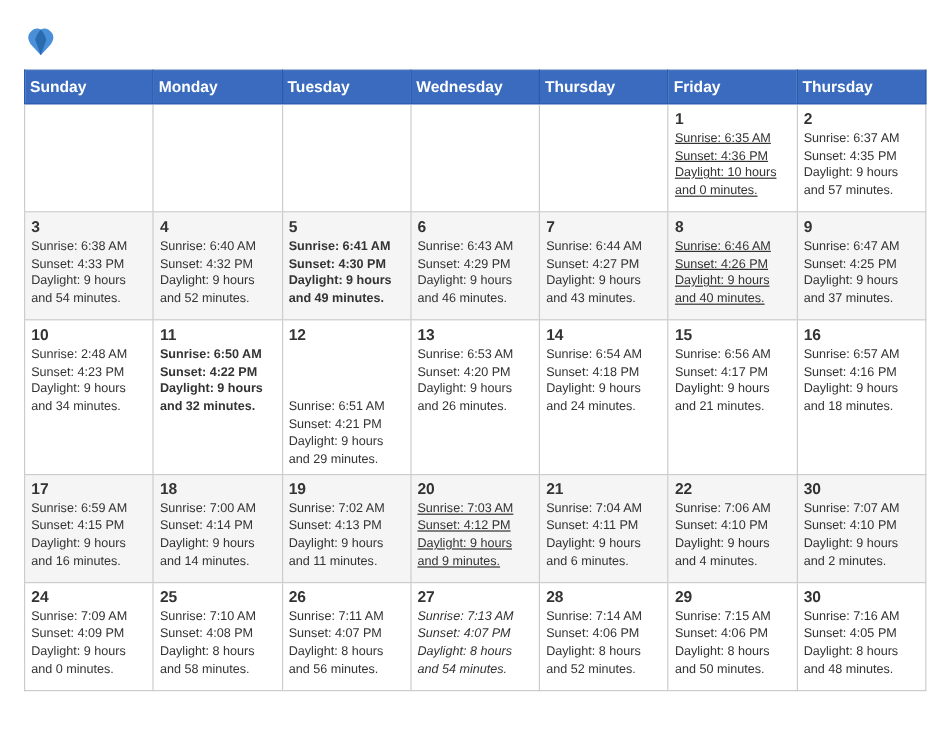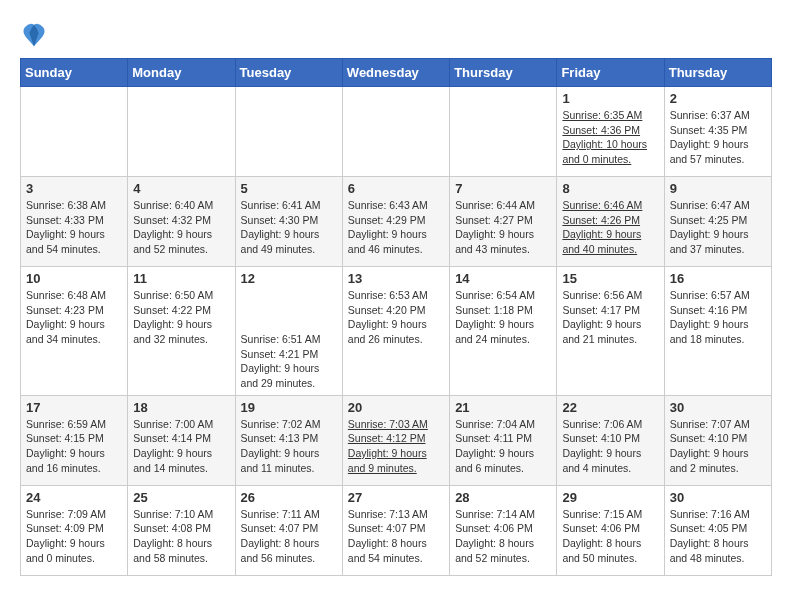--- a/index.html
+++ b/index.html
@@ -151,21 +151,21 @@
         </td>
         <td>
           <span class="day-number">4</span>
           <div class="day-info" style="white-space: pre-line;">Sunrise: 6:40 AM
 Sunset: 4:32 PM
 Daylight: 9 hours
 and 52 minutes.</div>
         </td>
         <td>
           <span class="day-number">5</span>
-          <div class="day-info" style="white-space: pre-line;">Sunrise: 6:41 AM
+          <div class="day-info" style="white-space: pre-line; font-weight: bold;">Sunrise: 6:41 AM
 Sunset: 4:30 PM
 Daylight: 9 hours
 and 49 minutes.</div>
         </td>
         <td>
           <span class="day-number">6</span>
           <div class="day-info" style="white-space: pre-line;">Sunrise: 6:43 AM
 Sunset: 4:29 PM
 Daylight: 9 hours
 and 46 minutes.</div>
@@ -188,28 +188,28 @@
           <span class="day-number">9</span>
           <div class="day-info" style="white-space: pre-line;">Sunrise: 6:47 AM
 Sunset: 4:25 PM
 Daylight: 9 hours
 and 37 minutes.</div>
         </td>
       </tr>
       <tr>
         <td>
           <span class="day-number">10</span>
-          <div class="day-info" style="white-space: pre-line;">Sunrise: 6:48 AM
+          <div class="day-info" style="white-space: pre-line;">Sunrise: 2:48 AM
 Sunset: 4:23 PM
 Daylight: 9 hours
 and 34 minutes.</div>
         </td>
         <td>
           <span class="day-number">11</span>
-          <div class="day-info" style="white-space: pre-line;">Sunrise: 6:50 AM
+          <div class="day-info" style="white-space: pre-line; font-weight: bold;">Sunrise: 6:50 AM
 Sunset: 4:22 PM
 Daylight: 9 hours
 and 32 minutes.</div>
         </td>
         <td>
           <span class="day-number">12</span>
           <div class="day-info" style="white-space: pre-line; margin-top: 46px;">Sunrise: 6:51 AM
 Sunset: 4:21 PM
 Daylight: 9 hours
 and 29 minutes.</div>
@@ -217,21 +217,21 @@
         <td>
           <span class="day-number">13</span>
           <div class="day-info" style="white-space: pre-line;">Sunrise: 6:53 AM
 Sunset: 4:20 PM
 Daylight: 9 hours
 and 26 minutes.</div>
         </td>
         <td>
           <span class="day-number">14</span>
           <div class="day-info" style="white-space: pre-line;">Sunrise: 6:54 AM
-Sunset: 1:18 PM
+Sunset: 4:18 PM
 Daylight: 9 hours
 and 24 minutes.</div>
         </td>
         <td>
           <span class="day-number">15</span>
           <div class="day-info" style="white-space: pre-line;">Sunrise: 6:56 AM
 Sunset: 4:17 PM
 Daylight: 9 hours
 and 21 minutes.</div>
         </td>
@@ -311,21 +311,21 @@
         </td>
         <td>
           <span class="day-number">26</span>
           <div class="day-info" style="white-space: pre-line;">Sunrise: 7:11 AM
 Sunset: 4:07 PM
 Daylight: 8 hours
 and 56 minutes.</div>
         </td>
         <td>
           <span class="day-number">27</span>
-          <div class="day-info" style="white-space: pre-line;">Sunrise: 7:13 AM
+          <div class="day-info" style="white-space: pre-line; font-style: italic;">Sunrise: 7:13 AM
 Sunset: 4:07 PM
 Daylight: 8 hours
 and 54 minutes.</div>
         </td>
         <td>
           <span class="day-number">28</span>
           <div class="day-info" style="white-space: pre-line;">Sunrise: 7:14 AM
 Sunset: 4:06 PM
 Daylight: 8 hours
 and 52 minutes.</div>

